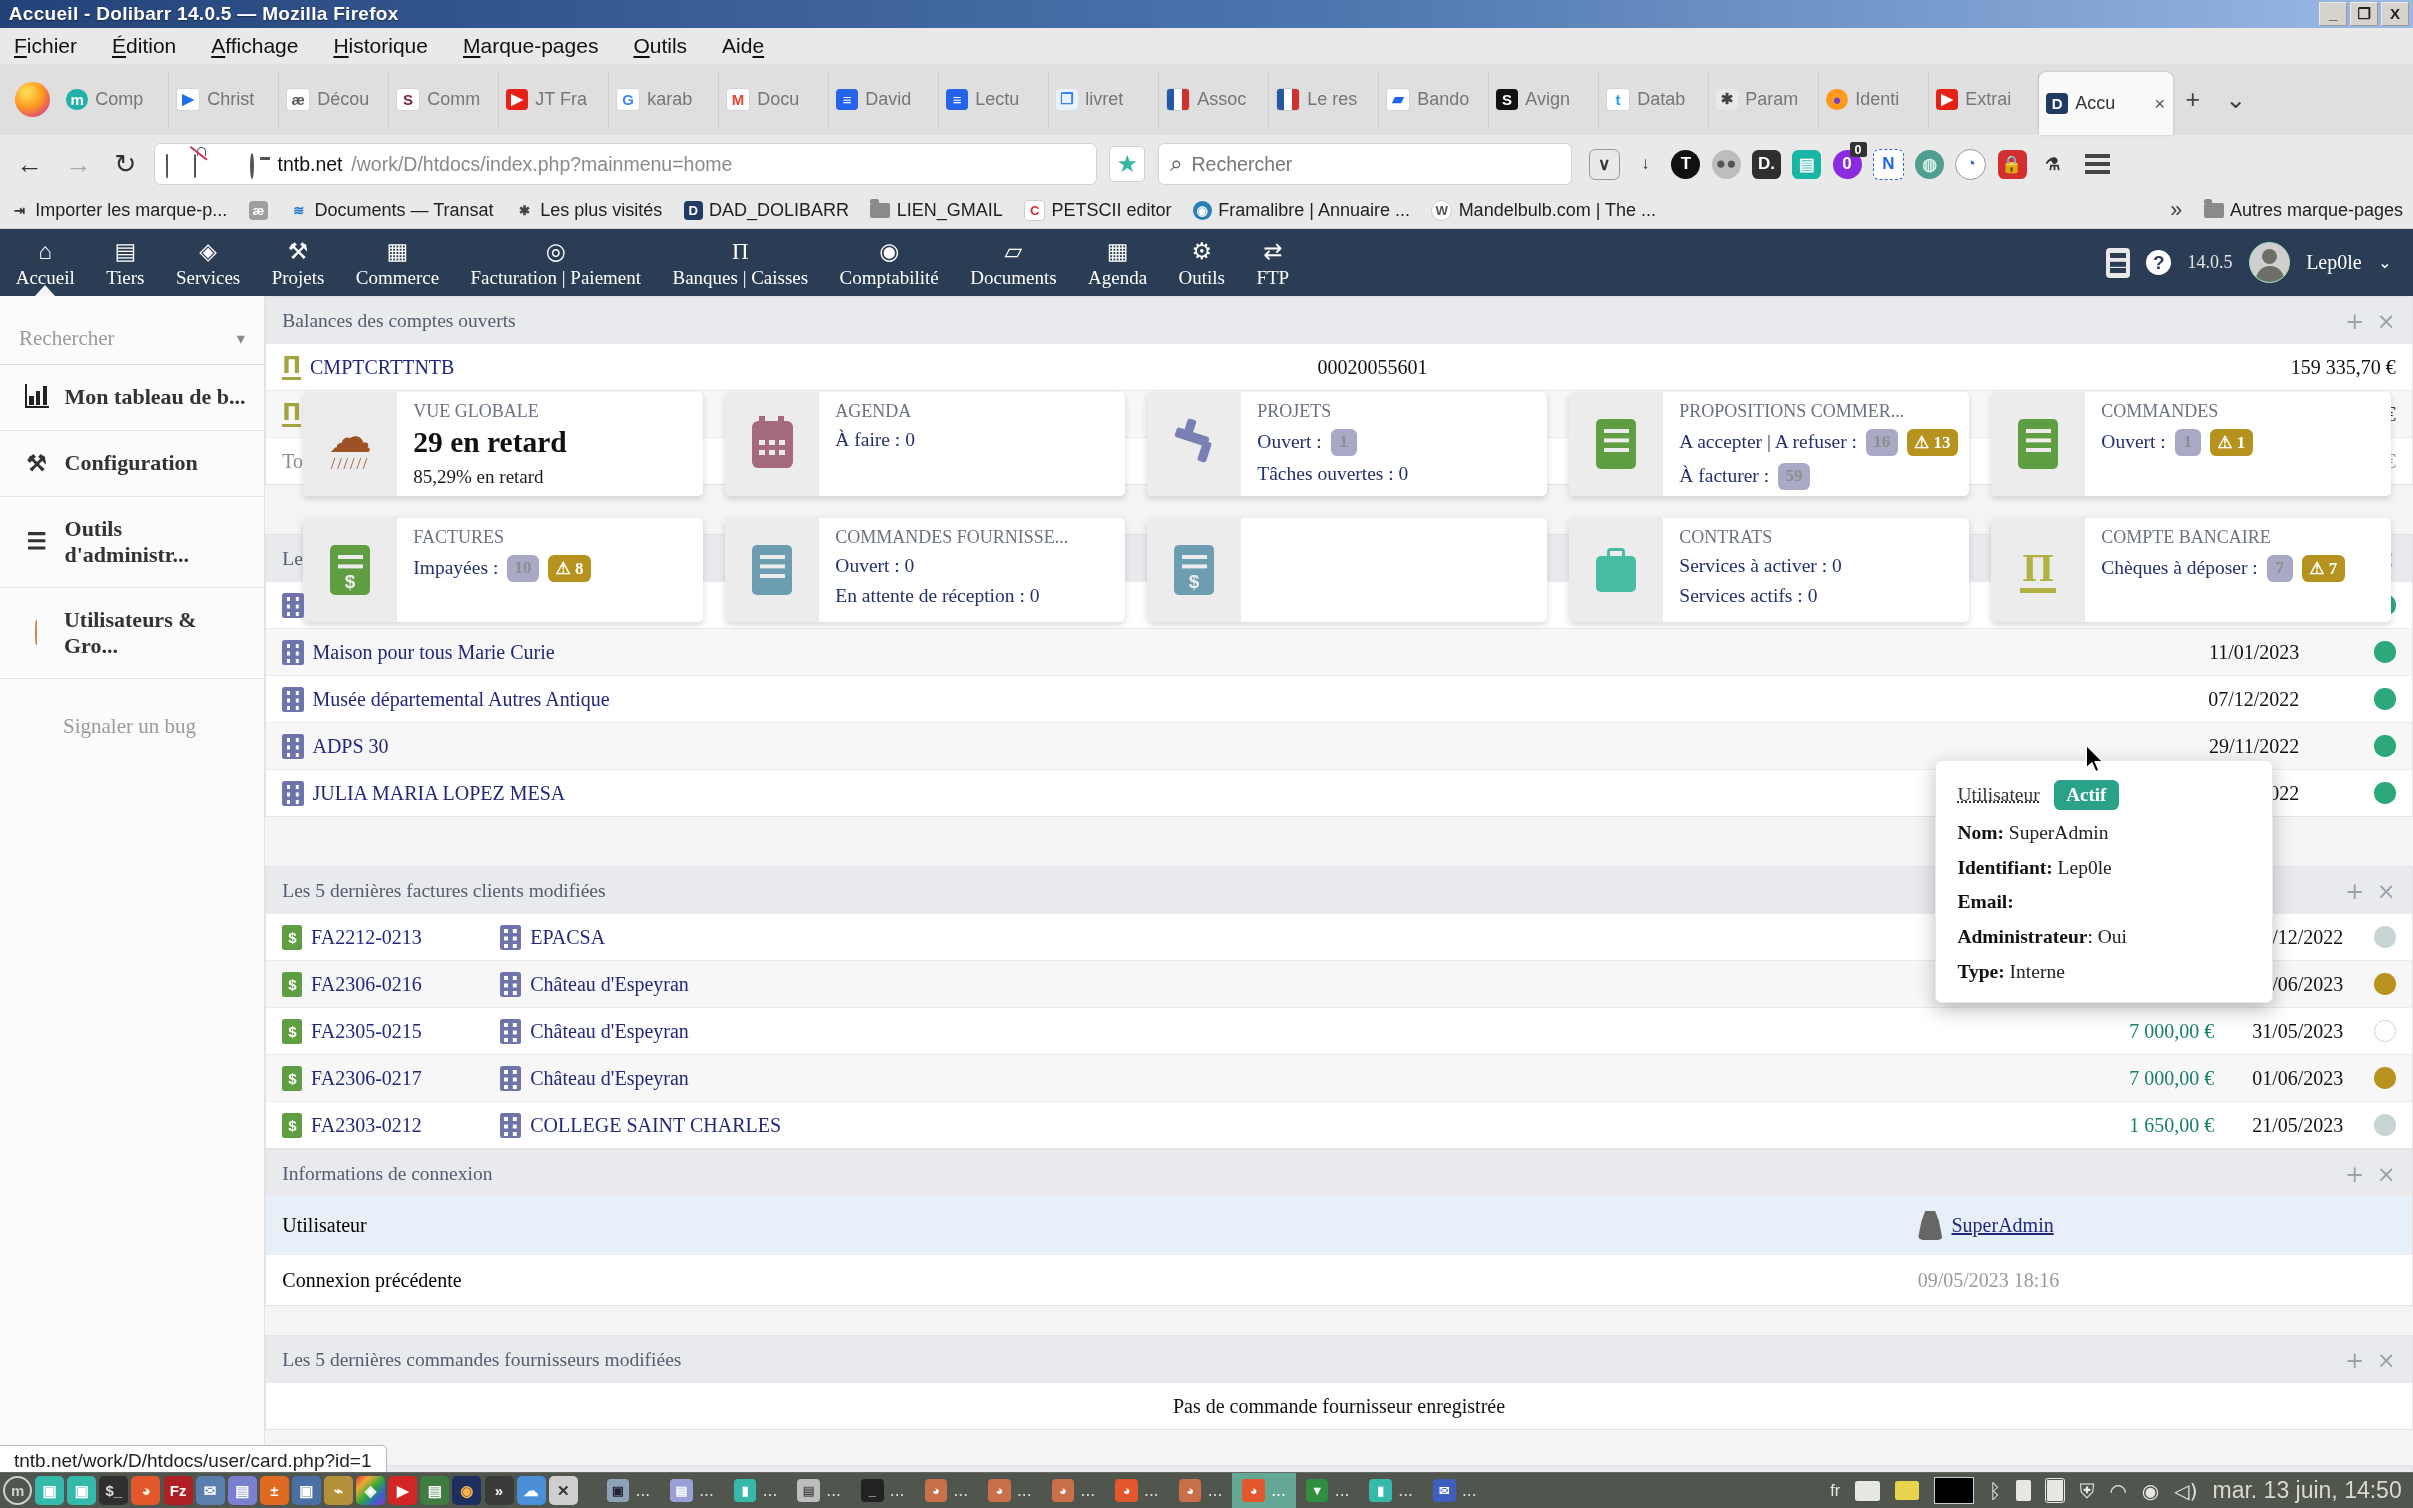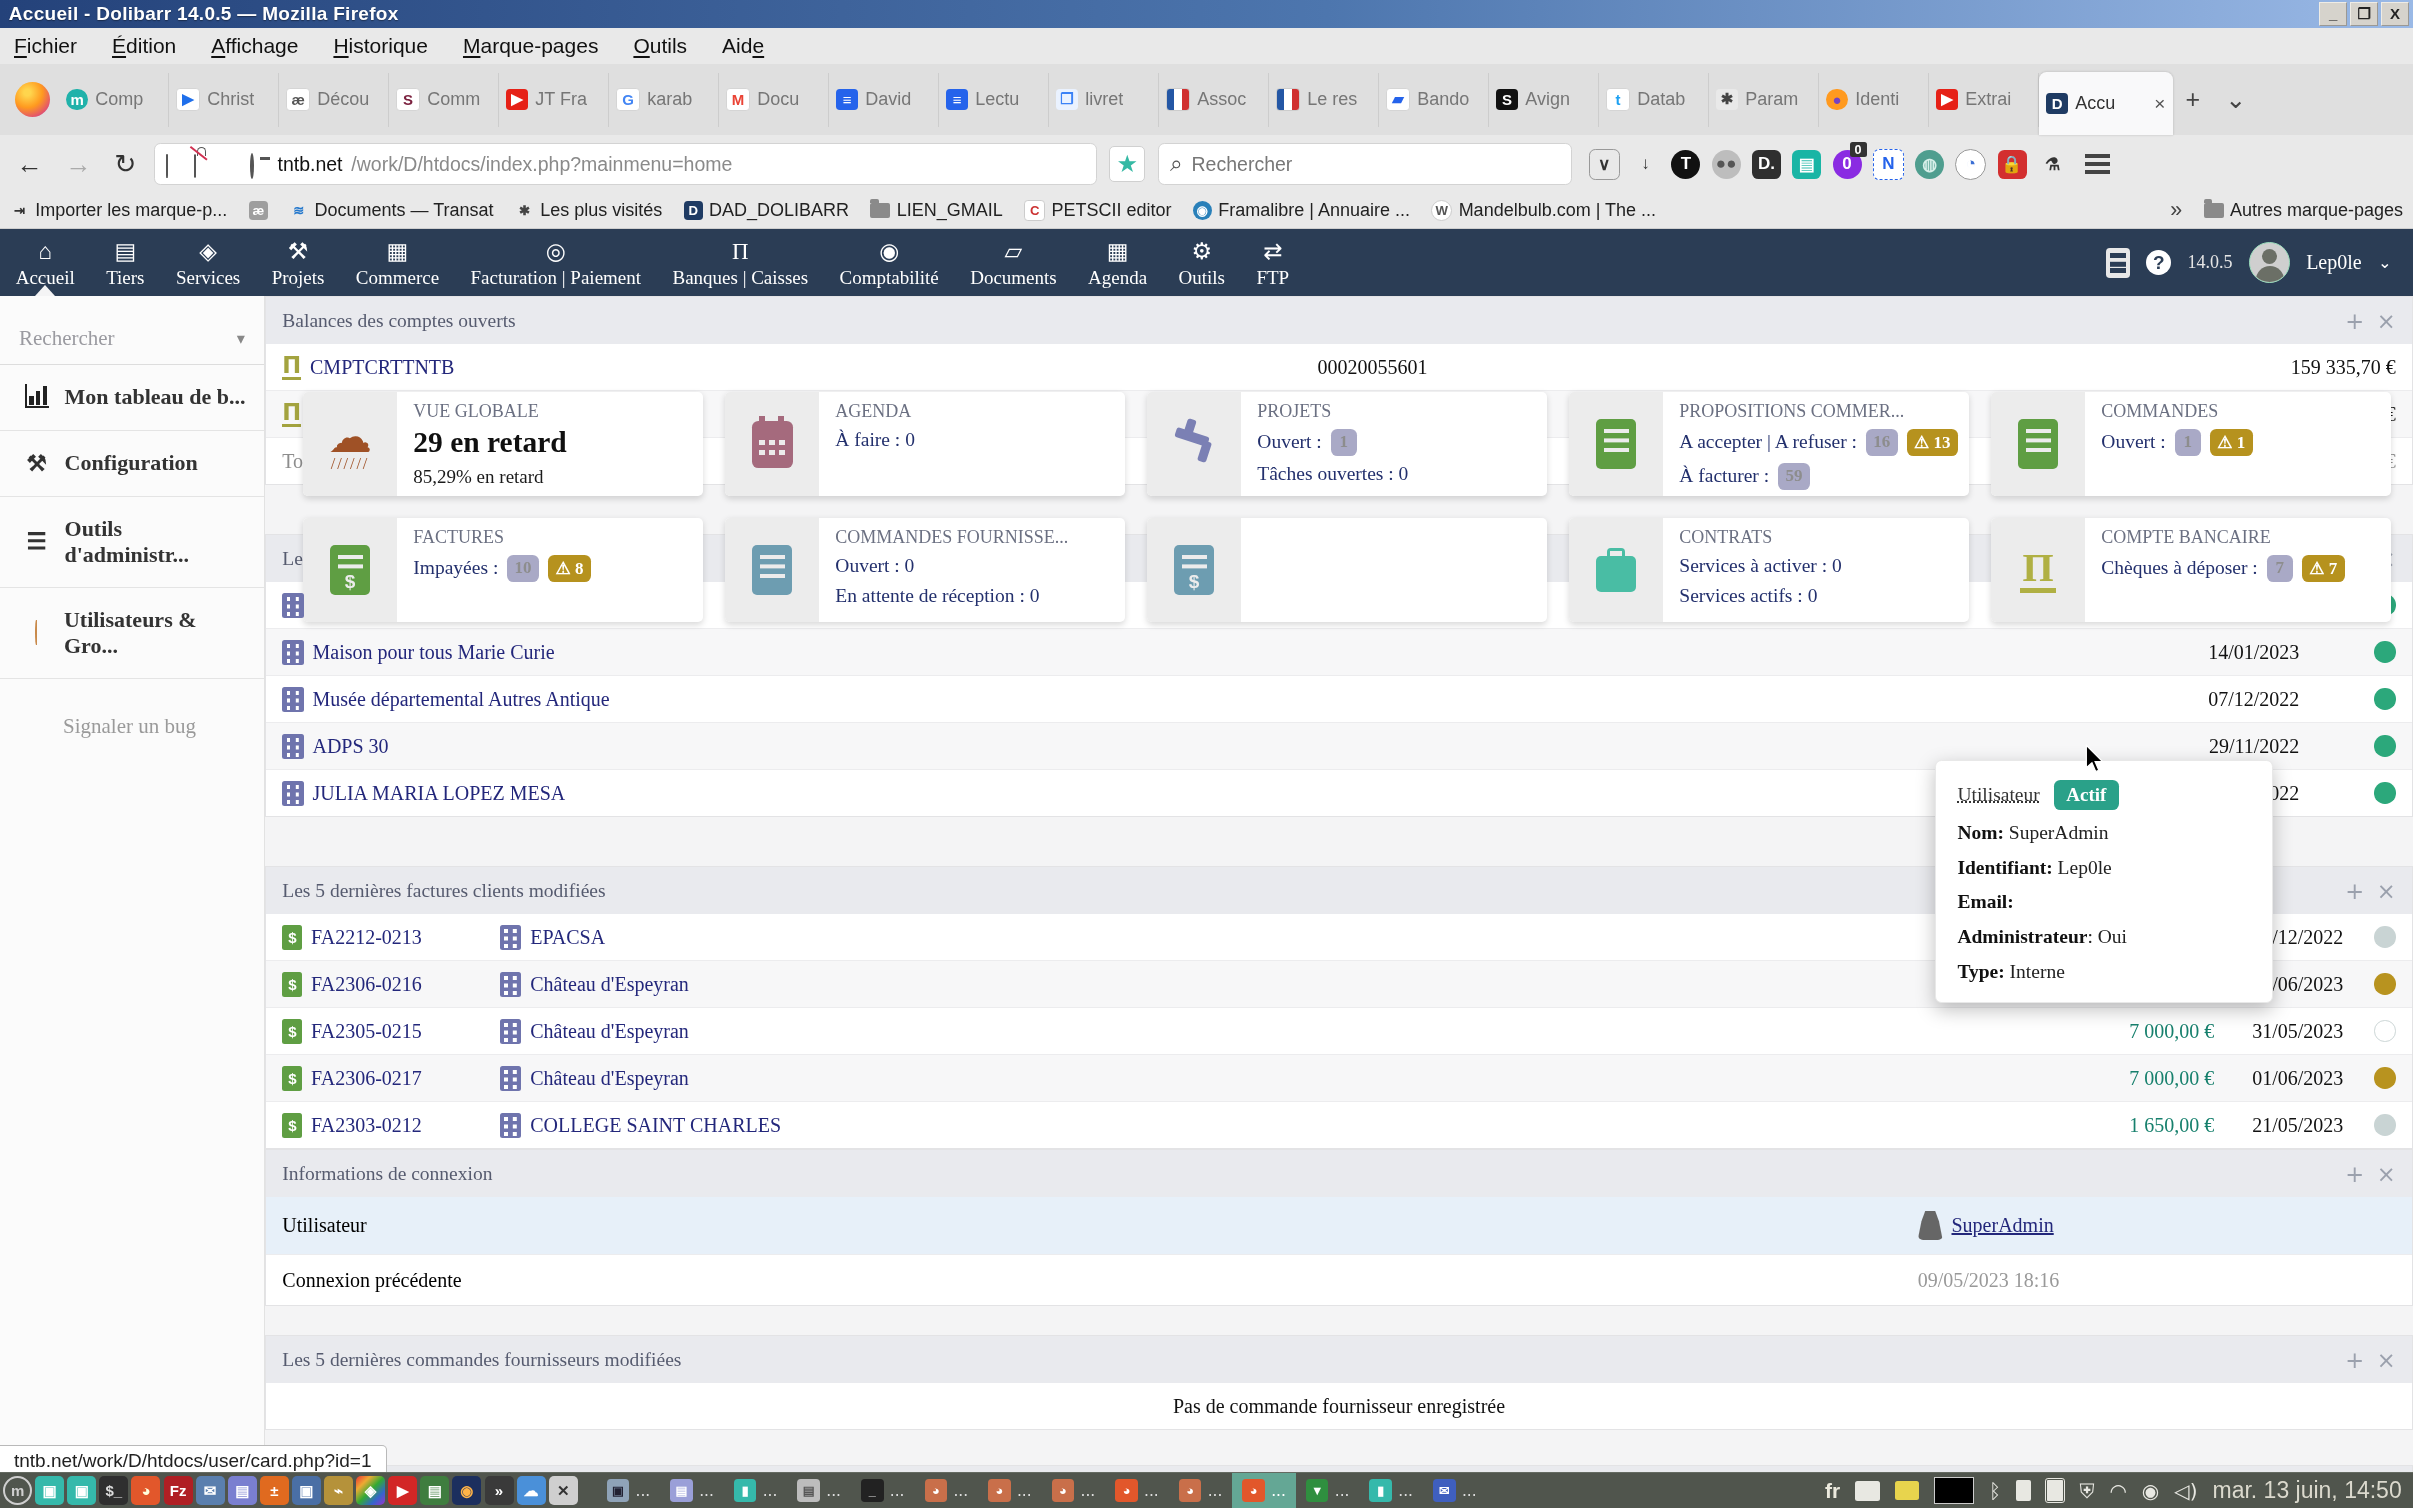--- a/index.html
+++ b/index.html
@@ -207,21 +207,21 @@
   #taskbar{position:absolute;left:0;bottom:0;width:100%;height:35px;background:#50554d;
     border-top:0.6px solid #646a61;display:flex;align-items:center;z-index:60;color:#e8e8e2;}
   .lch{width:29px;height:29px;border-radius:5px;margin-left:3.1px;display:flex;align-items:center;
     justify-content:center;font-size:15px;font-weight:bold;flex:0 0 auto;}
   .lch.ring{border:2.5px solid #cfcfcf;border-radius:50%;box-sizing:border-box;color:#cfcfcf;}
   .winitem{display:flex;align-items:center;gap:6.3px;height:100%;padding:0 10px;font-size:17.6px;color:#ddd;}
   .winitem.active{background:#64a795;color:#fff;}
   .wicon{width:22.6px;height:22.6px;border-radius:3.8px;display:flex;align-items:center;justify-content:center;
     font-size:12.6px;font-weight:bold;flex:0 0 auto;}
   .trayzone{margin-left:auto;display:flex;align-items:center;gap:15px;padding-right:11.3px;}
-  .kbd{font-size:21px;color:#eceade;font-weight:bold;}
+  .kbd{font-size:16px;color:#eceade;}
   .trayico{font-size:20px;color:#e8e8e2;font-family:"DejaVu Sans",sans-serif;}
   .clock{font-size:23px;color:#dbd9cd;}
   .tshape{display:inline-block;background:#e8e8e2;}
 </style>
 </head>
 <body>
 
 <div id="screen">
 
   <div id="titlebar">
@@ -667,21 +667,21 @@
               <span class="mi-build"></span>
               <span class="lnk">Source Perrier</span>
               <span style="flex: 1 1 0%;"></span>
               <span style="margin-right: 75px;">24/04/2023</span>
               <span class="dot" style="background: rgb(44, 168, 123);"></span>
             </div>
             <div class="trow alt">
               <span class="mi-build"></span>
               <span class="lnk">Maison pour tous Marie Curie</span>
               <span style="flex: 1 1 0%;"></span>
-              <span style="margin-right: 75px;">14/01/2023</span>
+              <span style="margin-right: 75px;">11/01/2023</span>
               <span class="dot" style="background: rgb(44, 168, 123);"></span>
             </div>
             <div class="trow">
               <span class="mi-build"></span>
               <span class="lnk">Musée départemental Autres Antique</span>
               <span style="flex: 1 1 0%;"></span>
               <span style="margin-right: 75px;">07/12/2022</span>
               <span class="dot" style="background: rgb(44, 168, 123);"></span>
             </div>
             <div class="trow alt">

